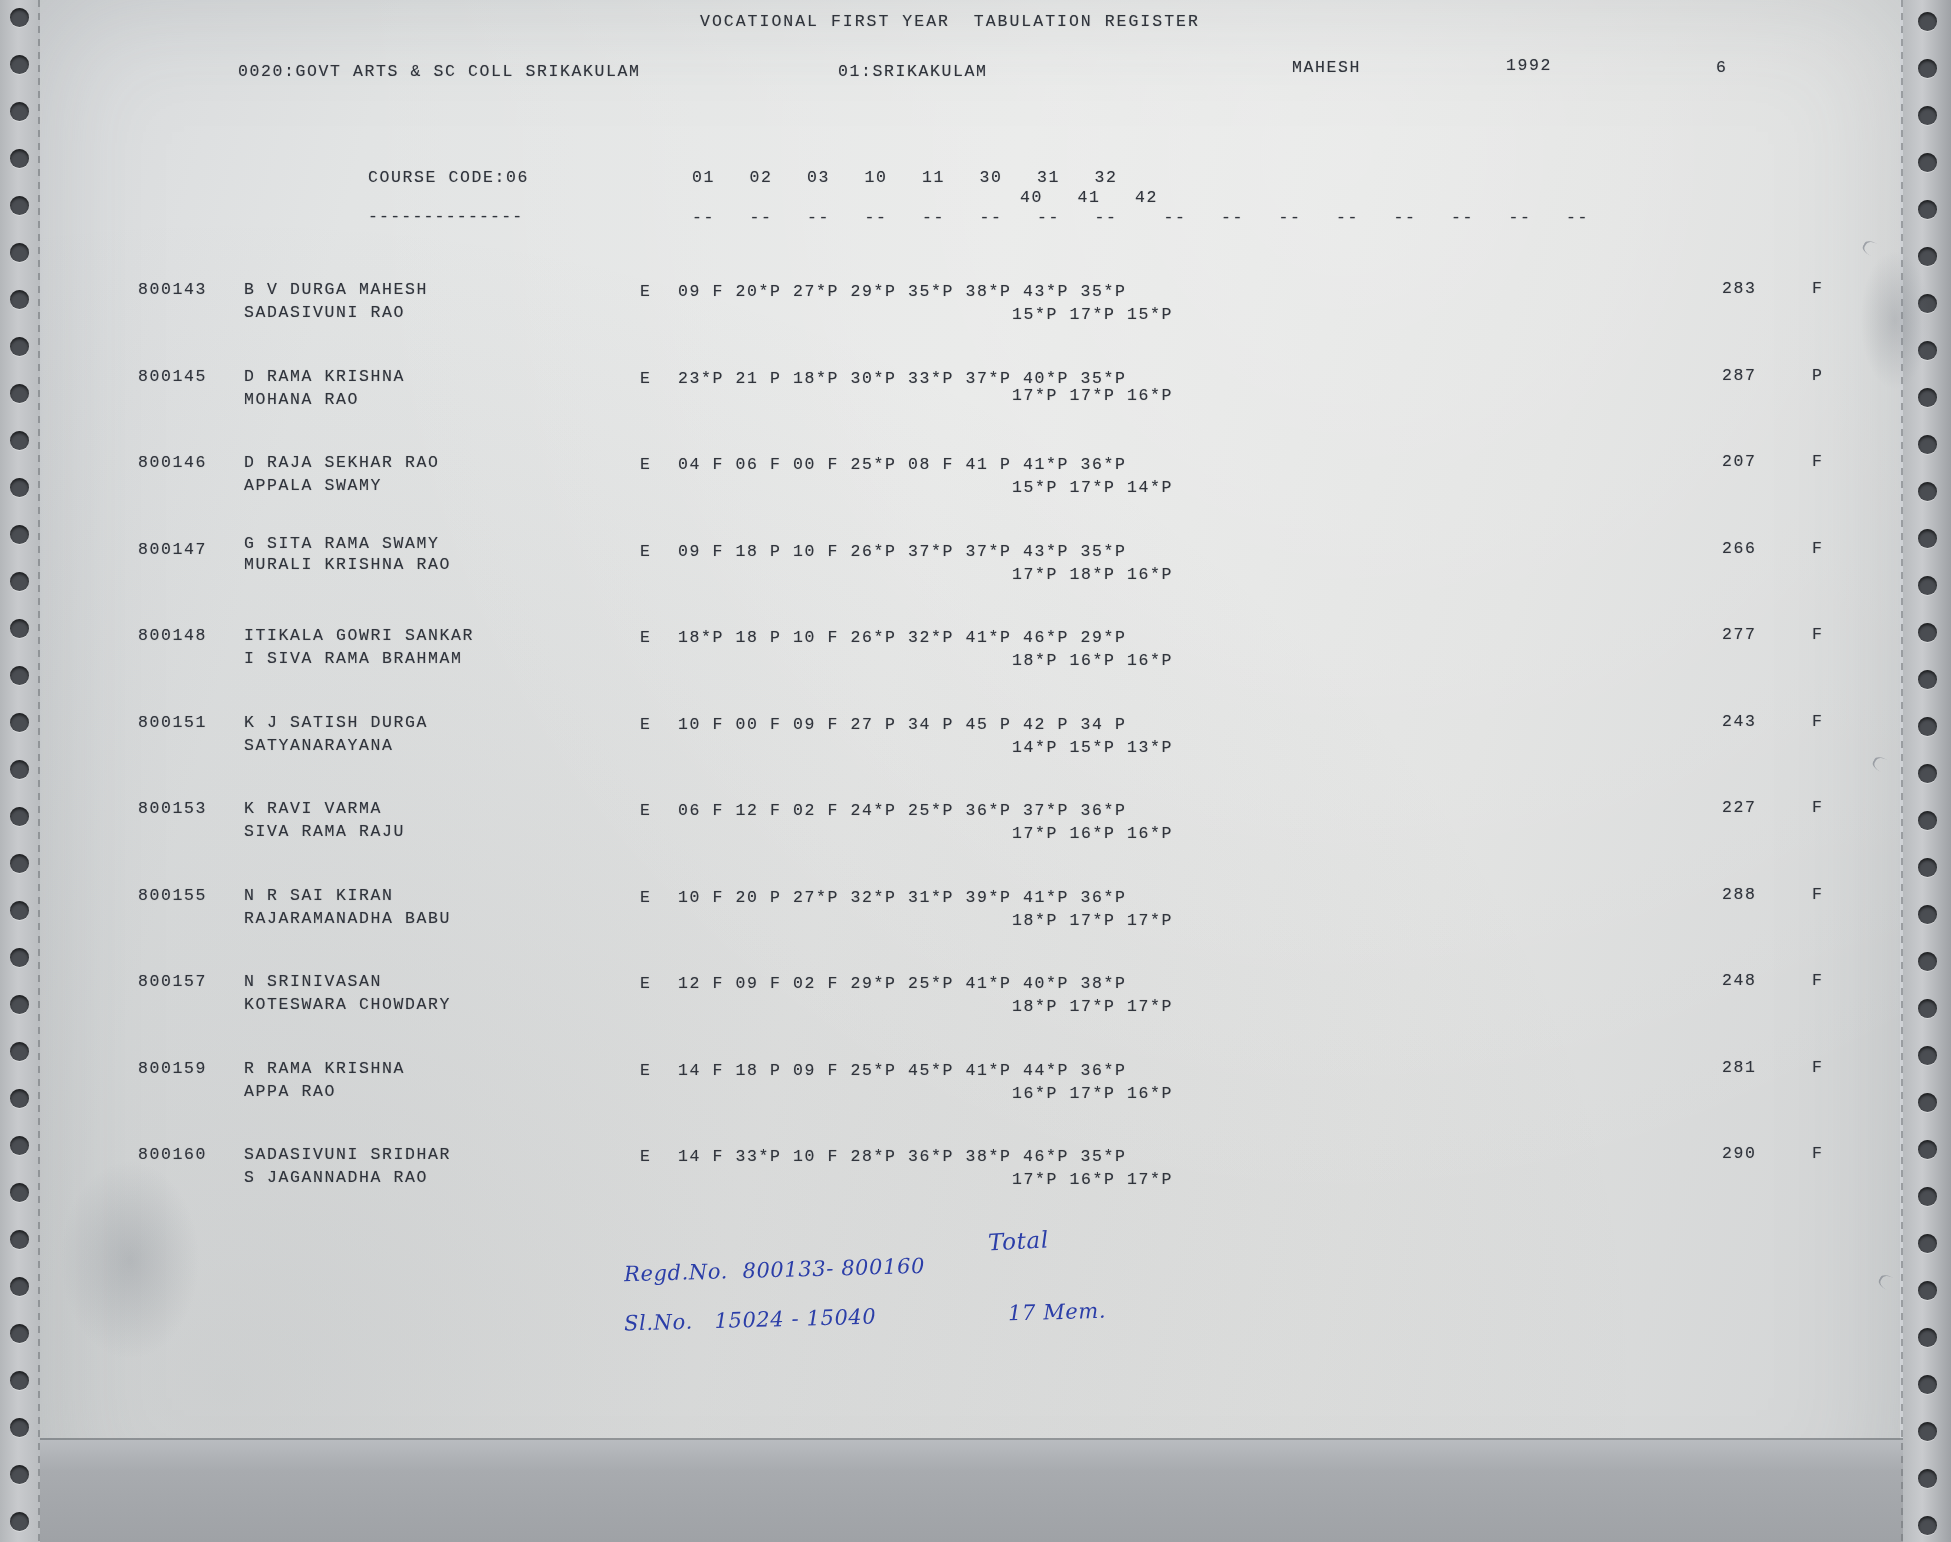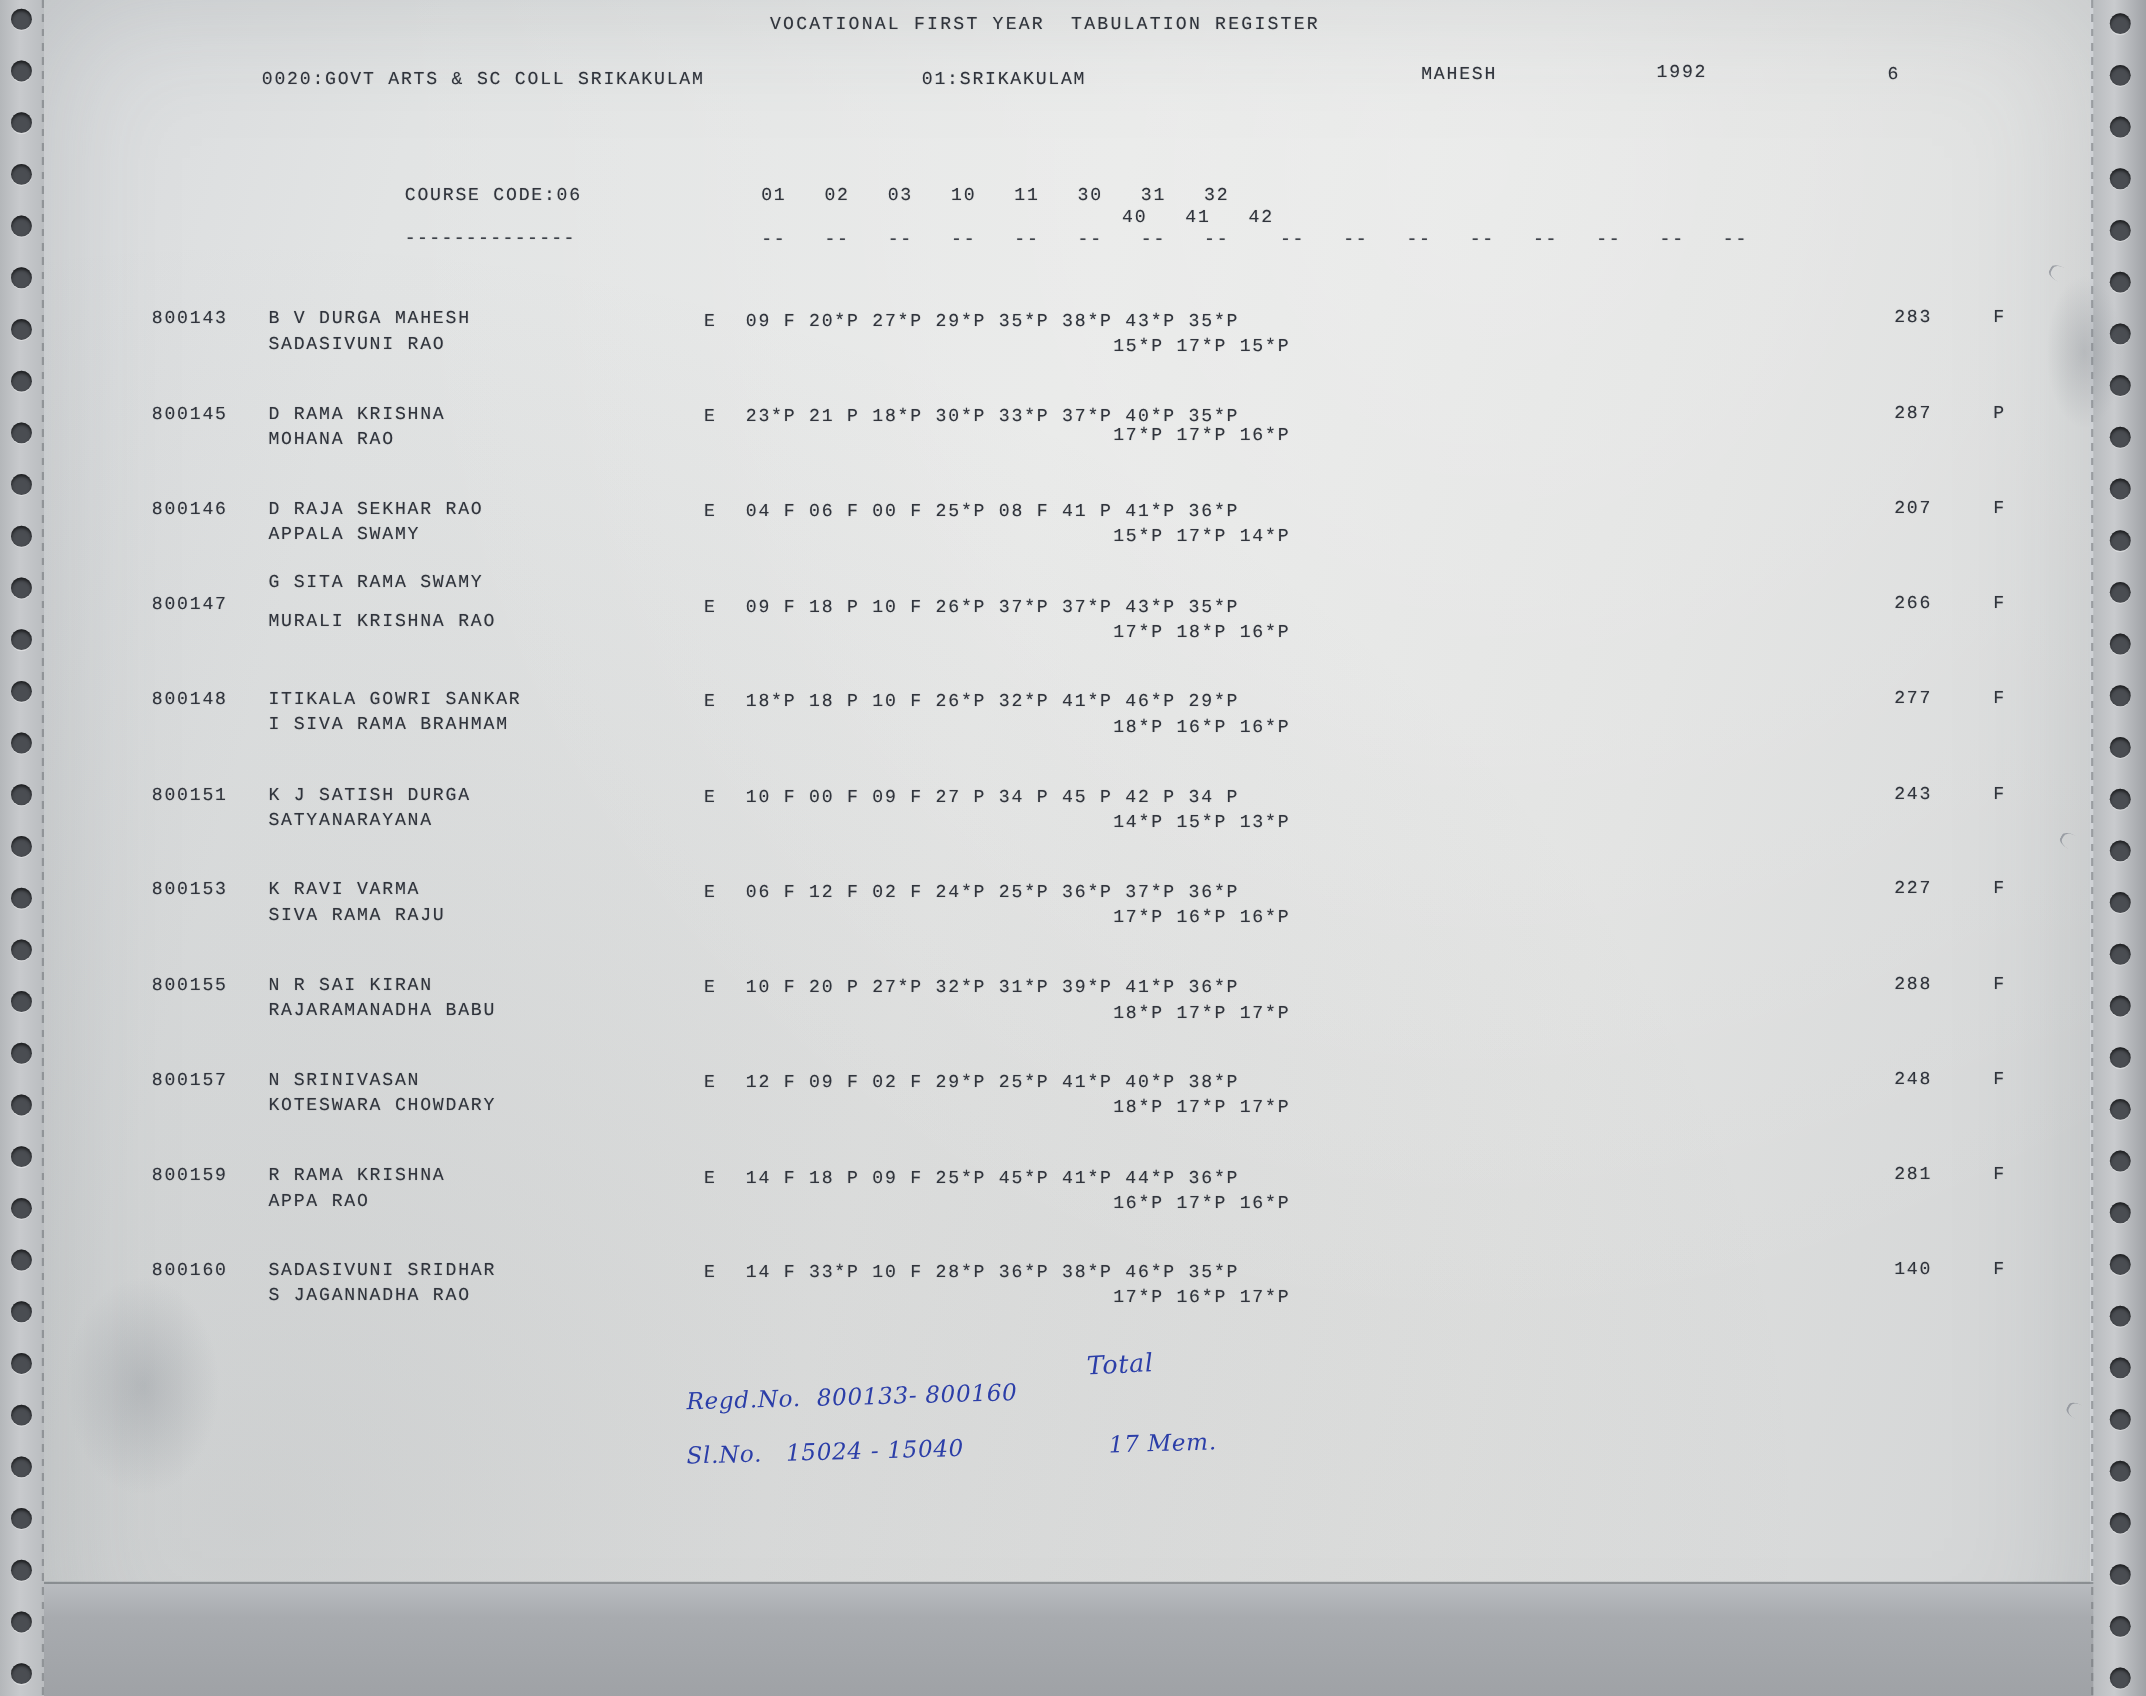--- a/index.html
+++ b/index.html
@@ -271,21 +271,21 @@
         <div class="t nm1" style="top:453px">D RAJA SEKHAR RAO</div>
         <div class="t nm2" style="top:476px">APPALA SWAMY</div>
         <div class="t med" style="top:455px">E</div>
         <div class="t marks1" style="top:455px">04 F 06 F 00 F 25*P 08 F 41 P 41*P 36*P</div>
         <div class="t marks2" style="top:478px">15*P 17*P 14*P</div>
         <div class="t total" style="top:452px">207</div>
         <div class="t res" style="top:452px">F</div>
       </div>
       <div class="rec">
         <div class="t regno" style="top:539.5px">800147</div>
-        <div class="t nm1" style="top:520px">G SITA RAMA SWAMY</div>
+        <div class="t nm1" style="top:534px">G SITA RAMA SWAMY</div>
         <div class="t nm2" style="top:555px">MURALI KRISHNA RAO</div>
         <div class="t med" style="top:541.5px">E</div>
         <div class="t marks1" style="top:541.5px">09 F 18 P 10 F 26*P 37*P 37*P 43*P 35*P</div>
         <div class="t marks2" style="top:564.5px">17*P 18*P 16*P</div>
         <div class="t total" style="top:538.5px">266</div>
         <div class="t res" style="top:538.5px">F</div>
       </div>
       <div class="rec">
         <div class="t regno" style="top:626px">800148</div>
         <div class="t nm1" style="top:626px">ITIKALA GOWRI SANKAR</div>
@@ -346,21 +346,21 @@
         <div class="t total" style="top:1057.5px">281</div>
         <div class="t res" style="top:1057.5px">F</div>
       </div>
       <div class="rec">
         <div class="t regno" style="top:1145px">800160</div>
         <div class="t nm1" style="top:1145px">SADASIVUNI SRIDHAR</div>
         <div class="t nm2" style="top:1168px">S JAGANNADHA RAO</div>
         <div class="t med" style="top:1147px">E</div>
         <div class="t marks1" style="top:1147px">14 F 33*P 10 F 28*P 36*P 38*P 46*P 35*P</div>
         <div class="t marks2" style="top:1170px">17*P 16*P 17*P</div>
-        <div class="t total" style="top:1144px">140</div>
+        <div class="t total" style="top:1144px">290</div>
         <div class="t res" style="top:1144px">F</div>
       </div>
     </div>
 
   <div class="hw l1">Regd.No.  800133- 800160</div>
   <div class="hw l2">Sl.No.   15024 - 15040</div>
   <div class="hw l3">Total</div>
   <div class="hw l4">17 Mem.</div>
 
 </div>

